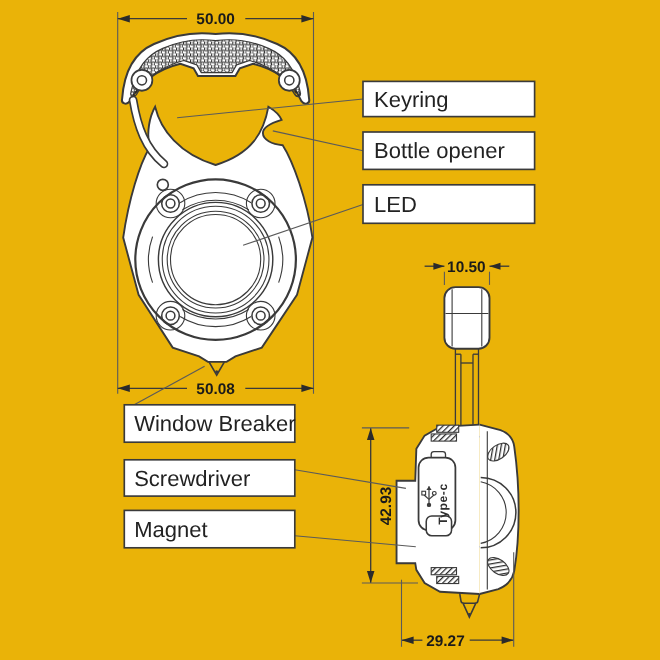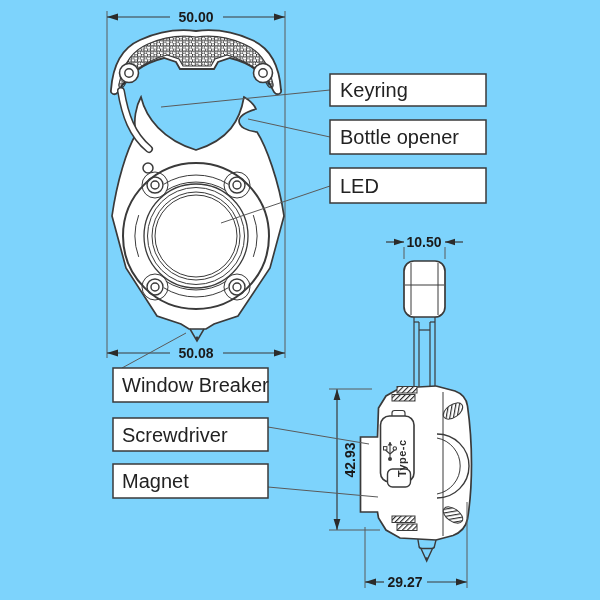--- a/index.html
+++ b/index.html
@@ -1,17 +1,17 @@
 <!DOCTYPE html>
 <html><head>
 <meta charset="utf-8">
 <style>
   html,body{margin:0;padding:0;background:#fff;}
   .stage{
-    position:relative;width:600px;height:600px;background:#7dd3fc;
+    position:relative;width:600px;height:600px;background:#eab308;
     font-family:"Liberation Sans", sans-serif;overflow:hidden;
   }
   svg text{font-family:"Liberation Sans", sans-serif;}
   .dim-text{font-size:14px;font-weight:bold;fill:#1a1a1a;}
   .label-text{font-size:20px;fill:#222;}
   .port-text{font-size:11px;fill:#2e2e2e;font-weight:bold;letter-spacing:.5px;}
 </style>
 </head>
 <body>
 

